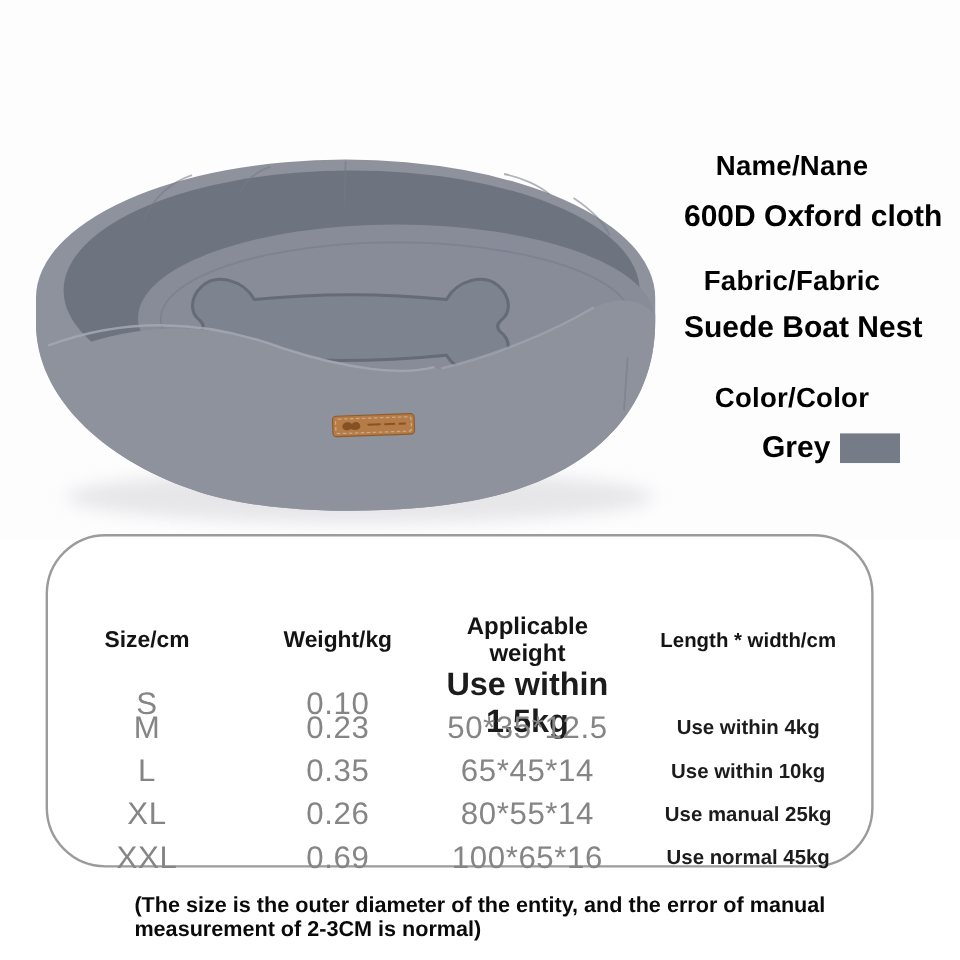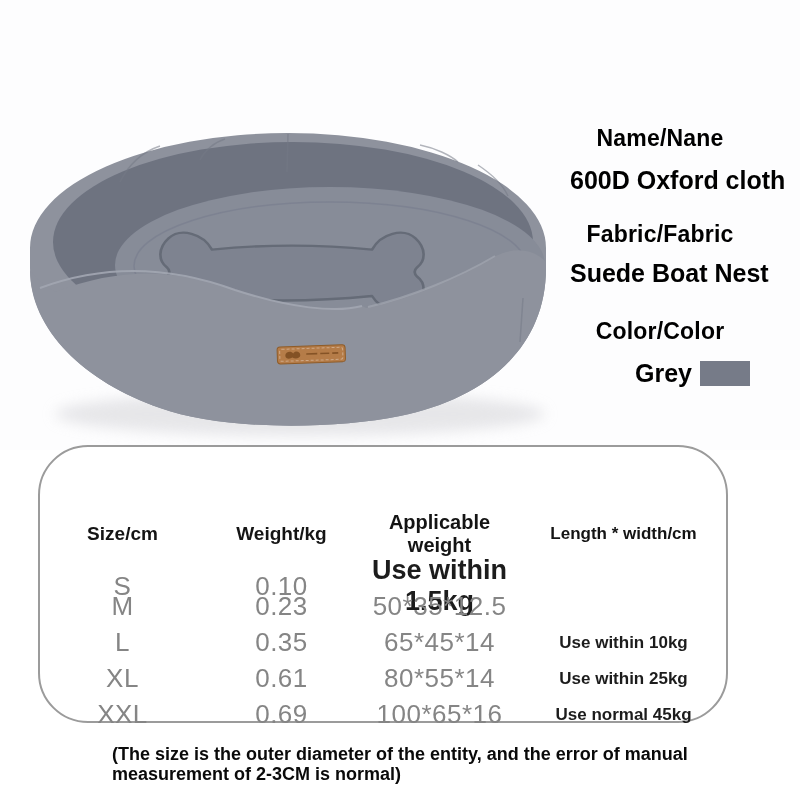--- a/index.html
+++ b/index.html
@@ -161,32 +161,33 @@
     <div class="tbody" data-name="size-table-body">
       <div class="trow" data-name="table-row-s">
         <div class="cell vcell" data-name="size-value">S</div>
         <div class="cell vcell" data-name="weight-value">0.10</div>
         <div class="cell acell large" data-name="applicable-weight-value">Use within 1.5kg</div>
       </div>
       <div class="trow" data-name="table-row-m">
         <div class="cell vcell" data-name="size-value">M</div>
         <div class="cell vcell" data-name="weight-value">0.23</div>
         <div class="cell vcell" data-name="dimensions-value">50*35*12.5</div>
+        <div class="cell acell" data-name="applicable-weight-value">Use within 4kg</div>
       </div>
       <div class="trow" data-name="table-row-l">
         <div class="cell vcell" data-name="size-value">L</div>
         <div class="cell vcell" data-name="weight-value">0.35</div>
         <div class="cell vcell" data-name="dimensions-value">65*45*14</div>
         <div class="cell acell" data-name="applicable-weight-value">Use within 10kg</div>
       </div>
       <div class="trow" data-name="table-row-xl">
         <div class="cell vcell" data-name="size-value">XL</div>
-        <div class="cell vcell" data-name="weight-value">0.61</div>
+        <div class="cell vcell" data-name="weight-value">0.26</div>
         <div class="cell vcell" data-name="dimensions-value">80*55*14</div>
-        <div class="cell acell" data-name="applicable-weight-value">Use within 25kg</div>
+        <div class="cell acell" data-name="applicable-weight-value">Use manual 25kg</div>
       </div>
       <div class="trow" data-name="table-row-xxl">
         <div class="cell vcell" data-name="size-value">XXL</div>
         <div class="cell vcell" data-name="weight-value">0.69</div>
         <div class="cell vcell" data-name="dimensions-value">100*65*16</div>
         <div class="cell acell" data-name="applicable-weight-value">Use normal 45kg</div>
       </div>
     </div>
   </div>
 

